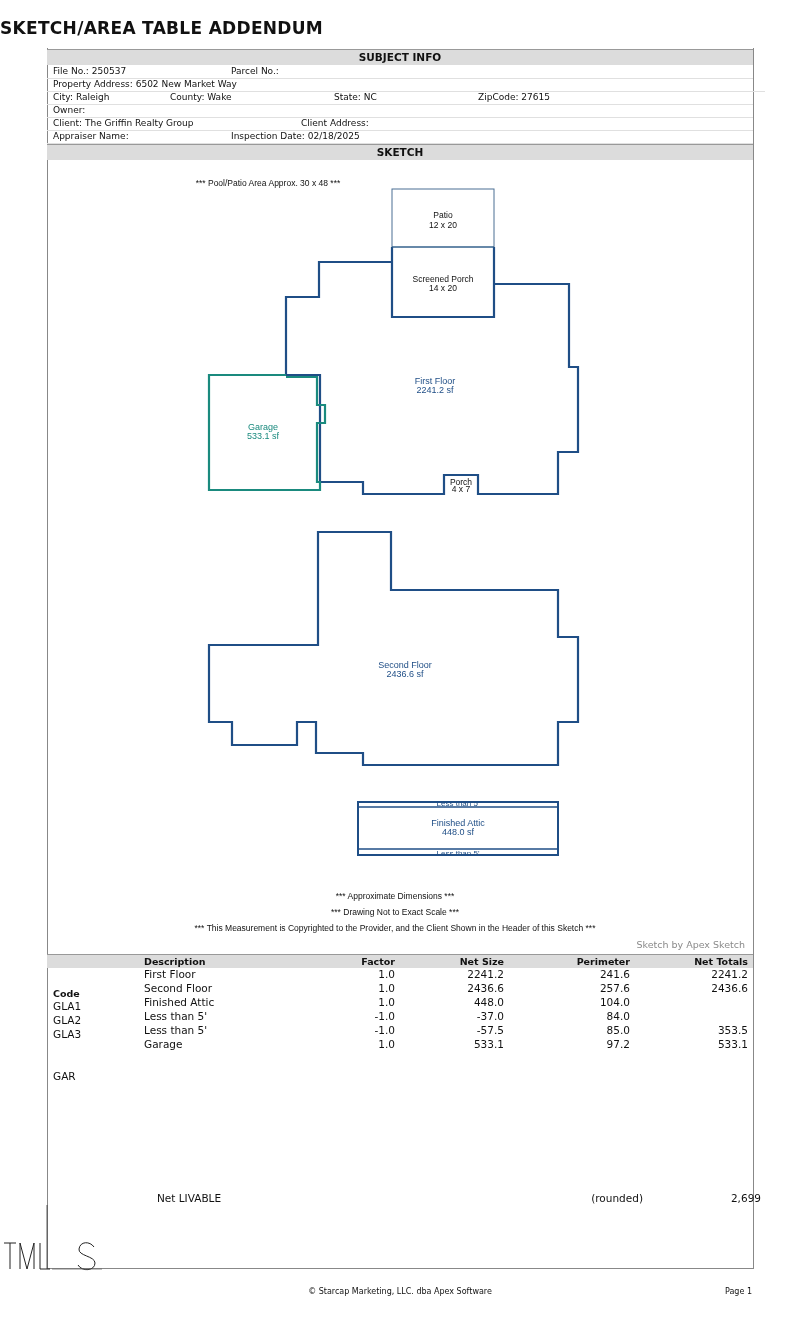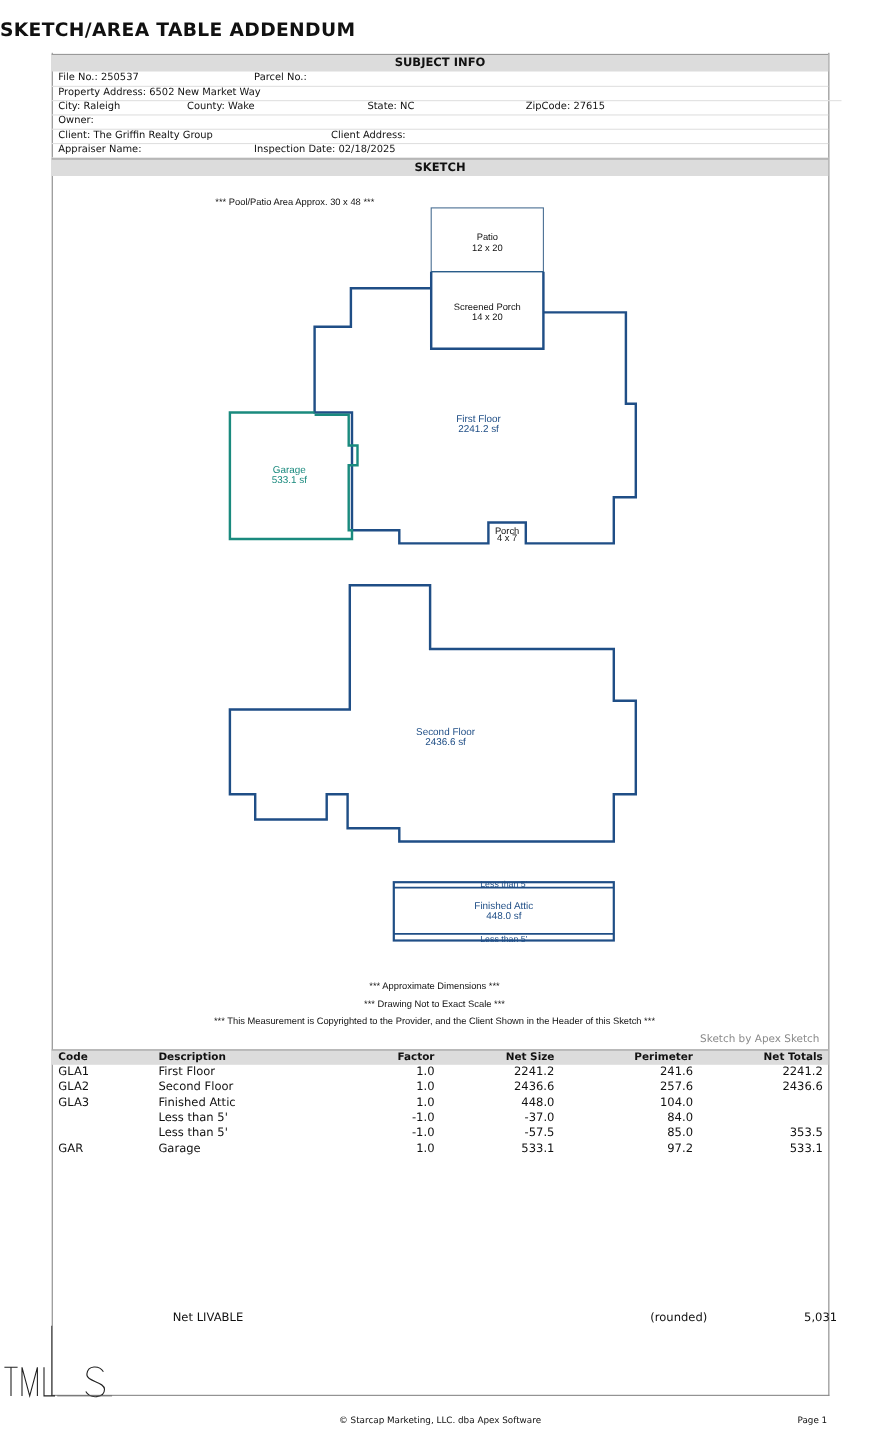--- a/index.html
+++ b/index.html
@@ -25,21 +25,21 @@
   .sketch svg { position: absolute; left: 0; top: 0; }
 
   .sk-note { font-family: "Liberation Sans", sans-serif; font-size: 8.5px; fill: #111; }
   .apex { position: absolute; top: 939px; right: 55px; font-size: 9.5px; color: #8a8a8a;
           font-family: "DejaVu Sans", sans-serif; }
 
   .table-head { position: absolute; left: 47px; top: 954px; width: 706px; height: 13px;
                 background: #dcdcdc; border-top: 1px solid #999; font-size: 9.5px; font-weight: bold; line-height: 13px; }
   .trow { position: absolute; left: 47px; width: 706px; height: 14px; font-size: 10.5px; line-height: 14px; }
   .c { position: absolute; top: 0; white-space: nowrap; }
-  .c-code { left: 6px; }
+  .c-code { left: 6px; margin-top: 32px; }
   .c-desc { left: 97px; }
   .c-factor { right: 358px; text-align: right; }
   .c-net { right: 249px; text-align: right; }
   .c-per { right: 123px; text-align: right; }
   .c-tot { right: 5px; text-align: right; }
 
   .livable { position: absolute; left: 47px; top: 1191px; width: 706px; height: 14px; font-size: 10.5px; line-height: 14px; margin-left: 13px; }
 
   .footer { position: absolute; top: 1287px; left: 0; width: 800px; font-size: 8px;
             font-family: "DejaVu Sans", sans-serif; }
@@ -182,21 +182,21 @@
   <span class="c c-desc">Garage</span>
   <span class="c c-factor">1.0</span>
   <span class="c c-net">533.1</span>
   <span class="c c-per">97.2</span>
   <span class="c c-tot">533.1</span>
 </div>
 
 <div class="livable">
   <span class="c c-desc">Net LIVABLE</span>
   <span class="c c-per">(rounded)</span>
-  <span class="c c-tot">5,031</span>
+  <span class="c c-tot">2,699</span>
 </div>
 
 <svg class="tmls" viewBox="0 0 100 70">
   <line x1="45" y1="0" x2="45" y2="64" stroke="#333" stroke-width="0.8"></line>
   <g fill="none" stroke="#222" stroke-width="1">
     <line x1="2" y1="38" x2="14" y2="38"></line>
     <line x1="8" y1="38" x2="8" y2="64"></line>
     <polyline points="18,64 18,38 25,64 32,38 32,64"></polyline>
     <polyline points="38,38 38,64 48,64"></polyline>
     <path d="M92 42 C88 36, 78 36, 77 44 C76 51, 93 51, 93 58 C93 66, 80 67, 76 60"></path>

